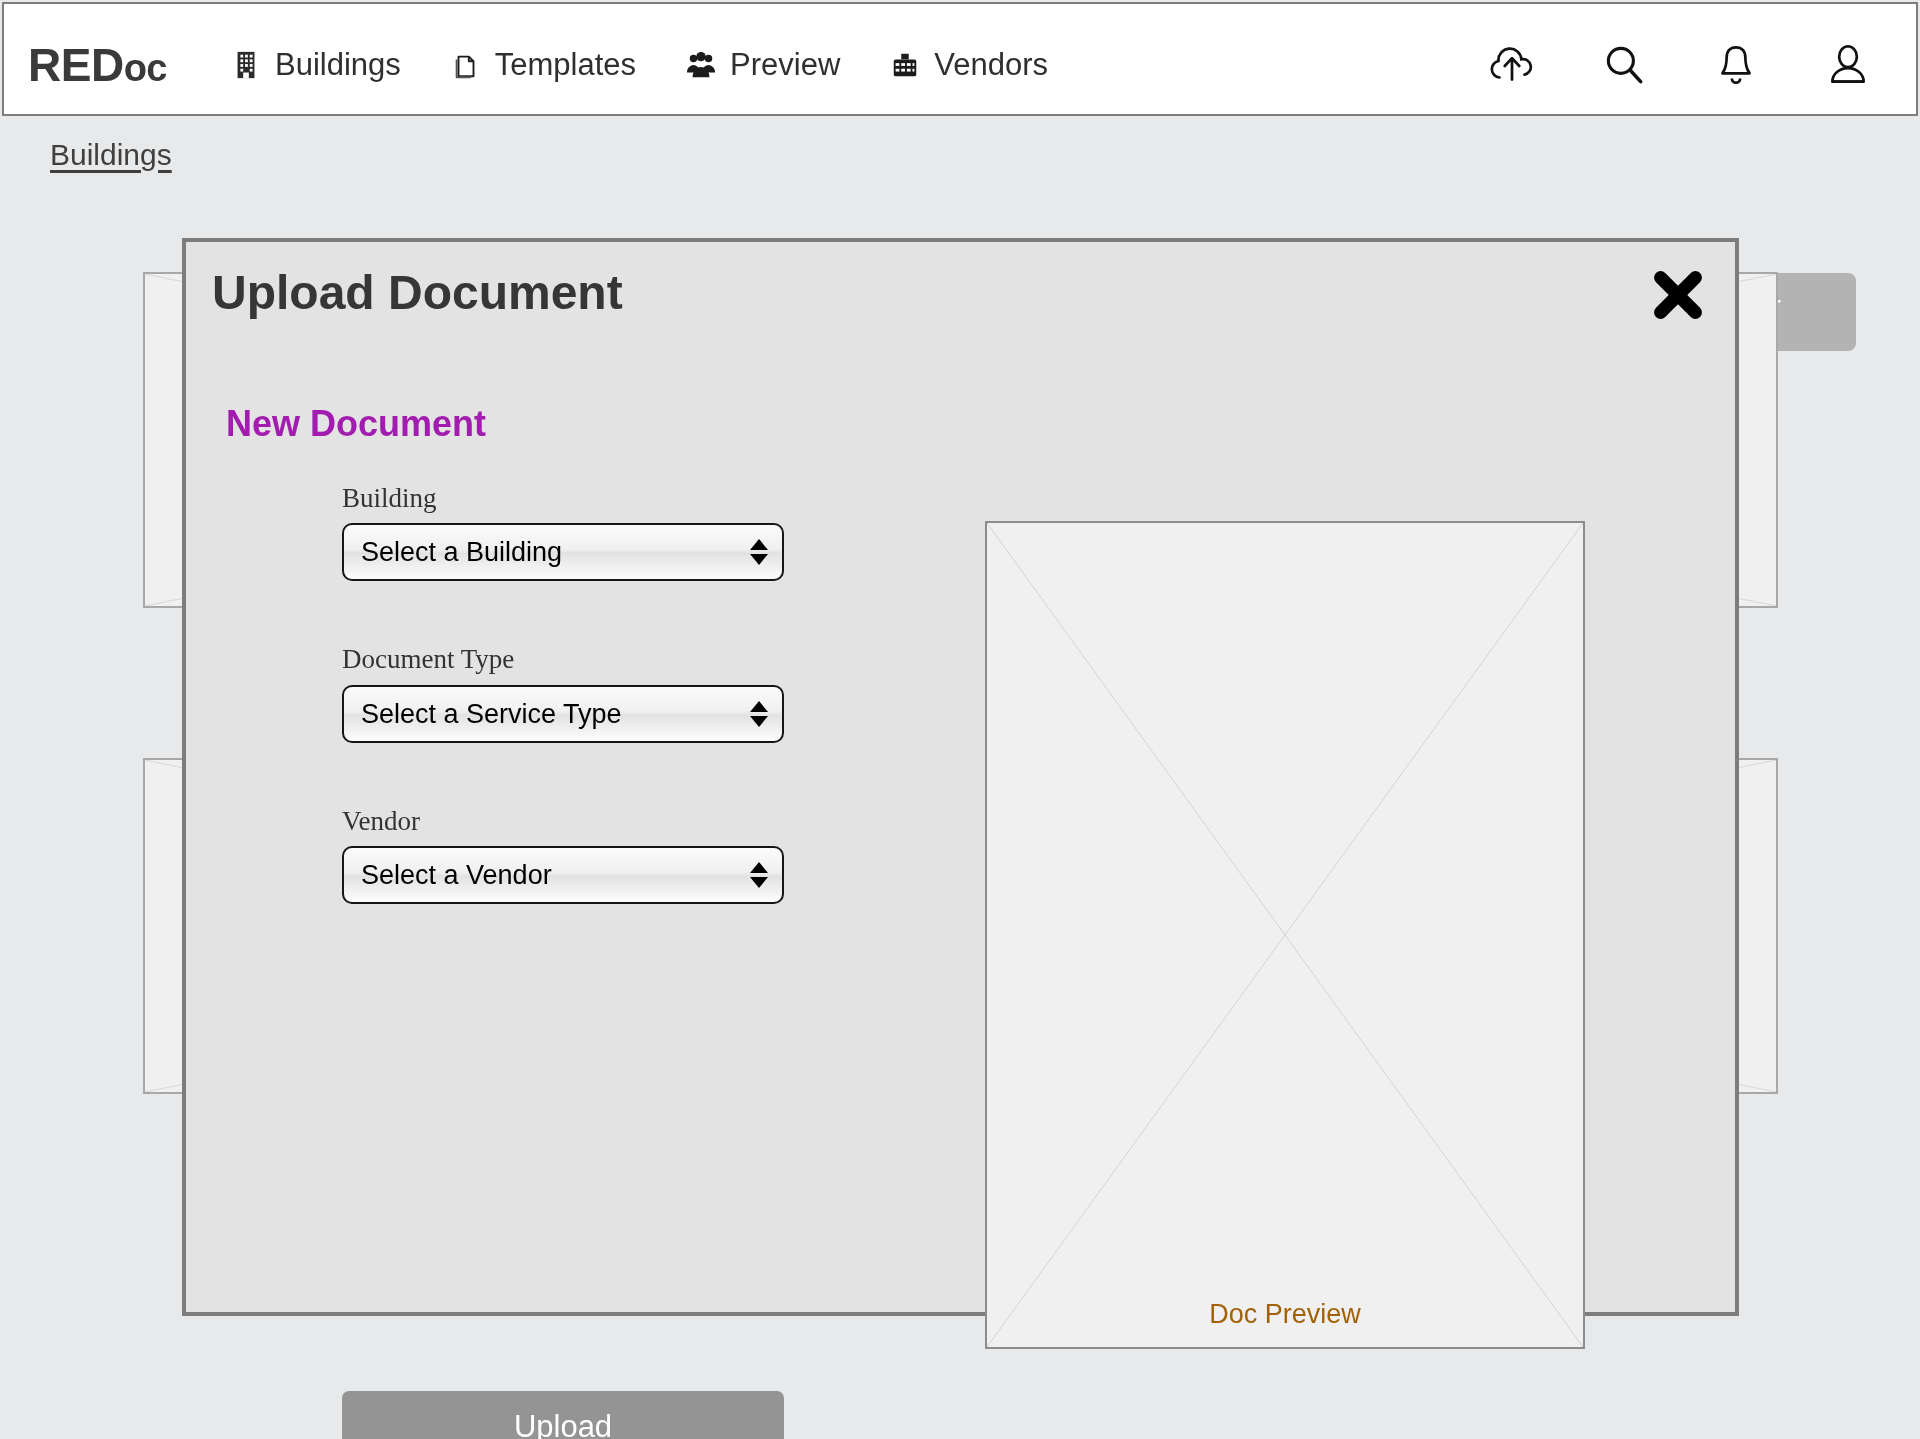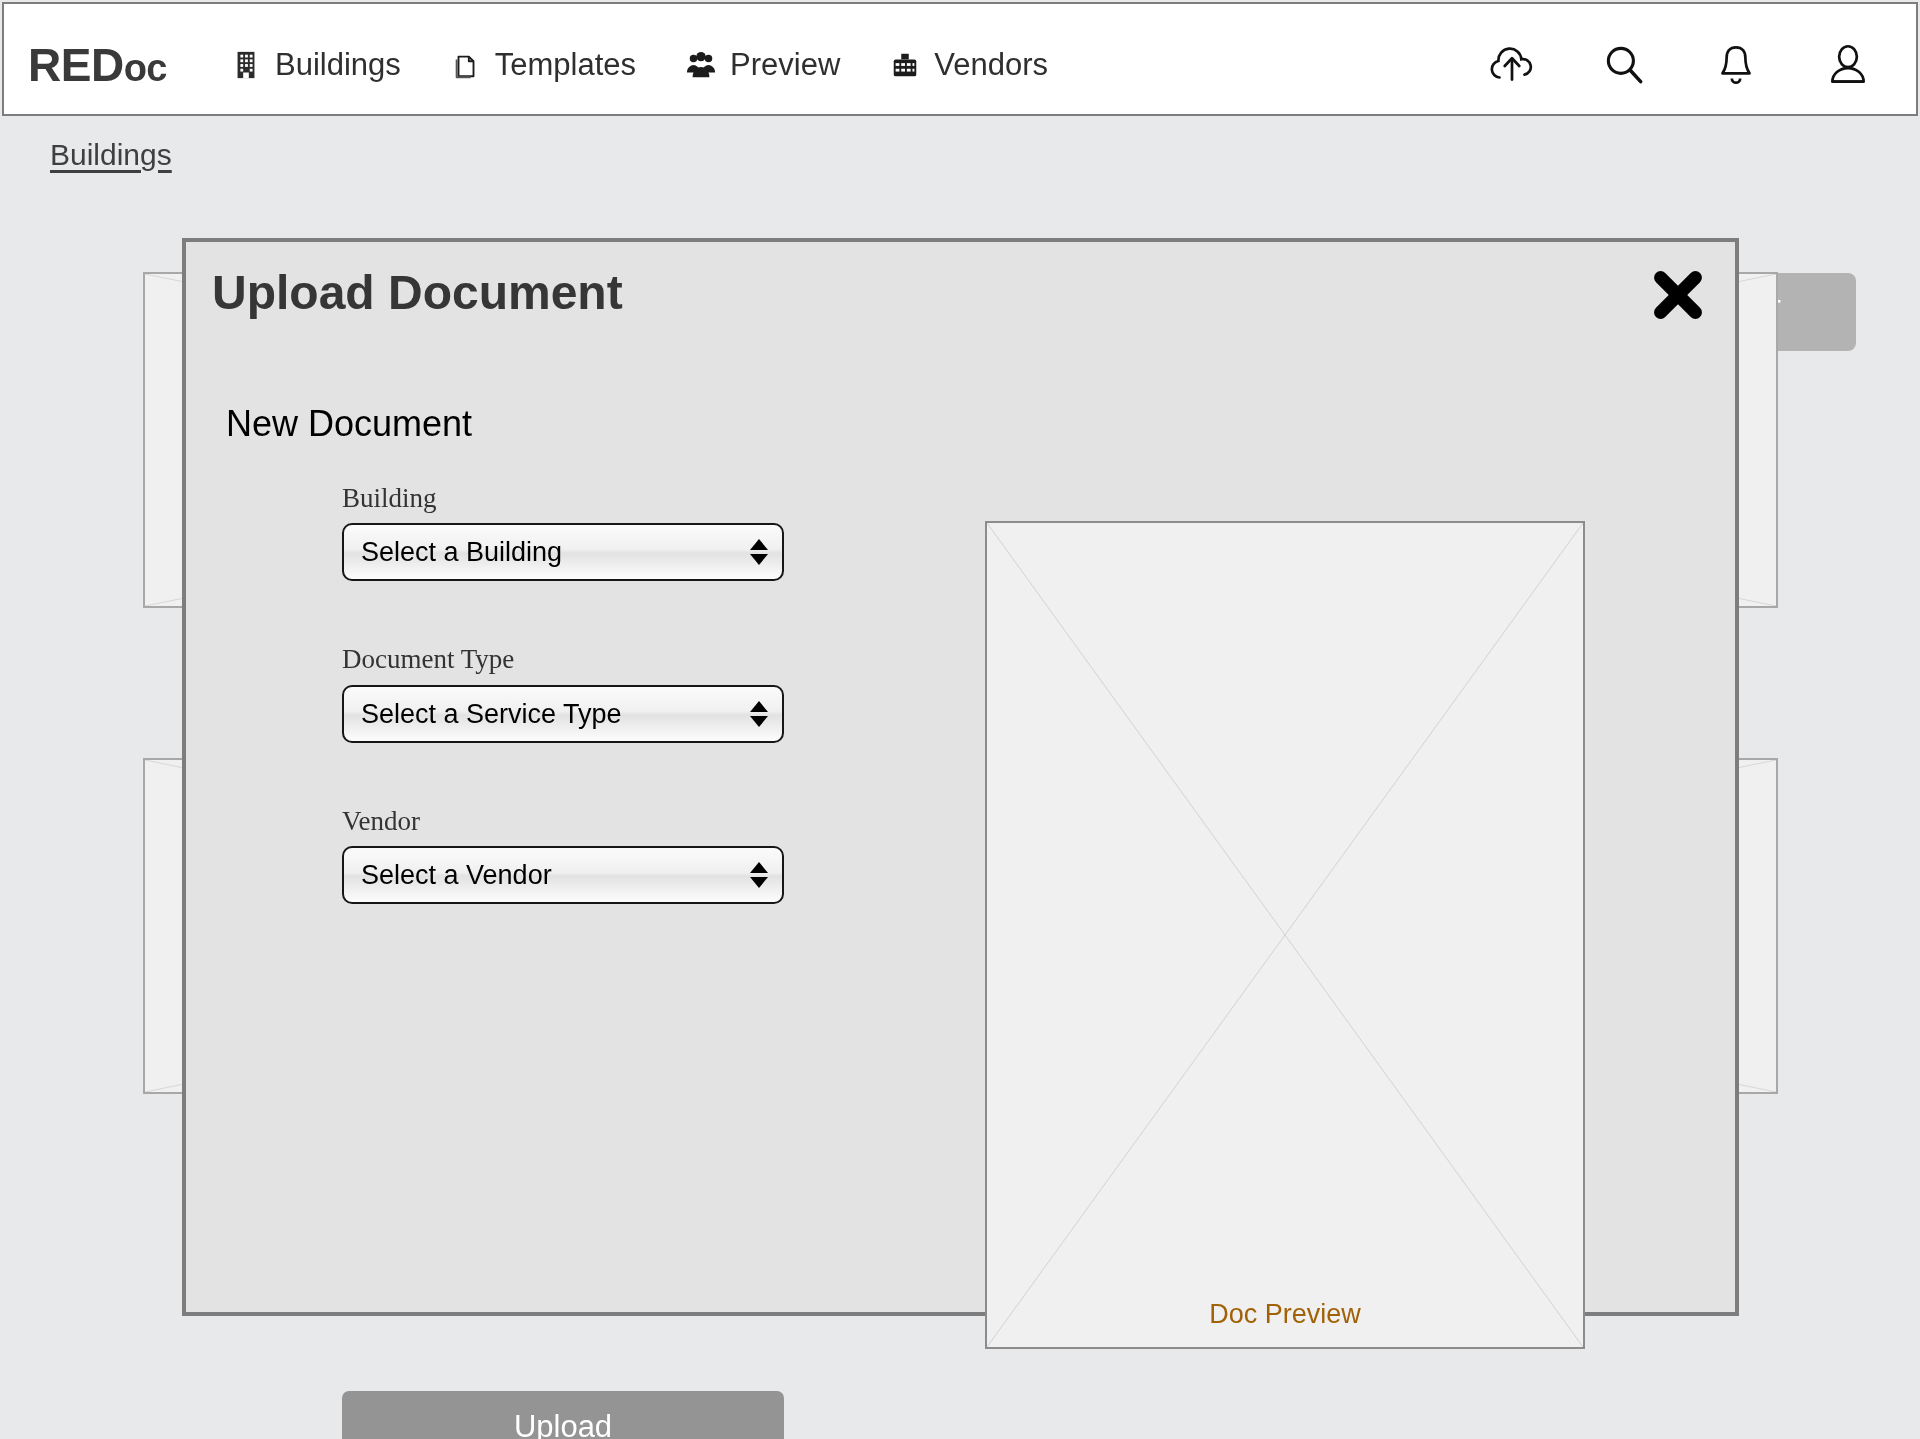--- a/index.html
+++ b/index.html
@@ -172,22 +172,22 @@
     border: none;
     cursor: pointer;
     padding: 0;
   }
 
   .modal-subtitle {
     position: absolute;
     left: 40px;
     top: 160px;
     font-size: 36px;
-    font-weight: normal;
-    color: #000000;
+    font-weight: bold;
+    color: #a21caf;
     line-height: 1.2;
   }
 
   
   .form-col {
     position: absolute;
     left: 156px;
     top: 240px;
     width: 470px;
   }

